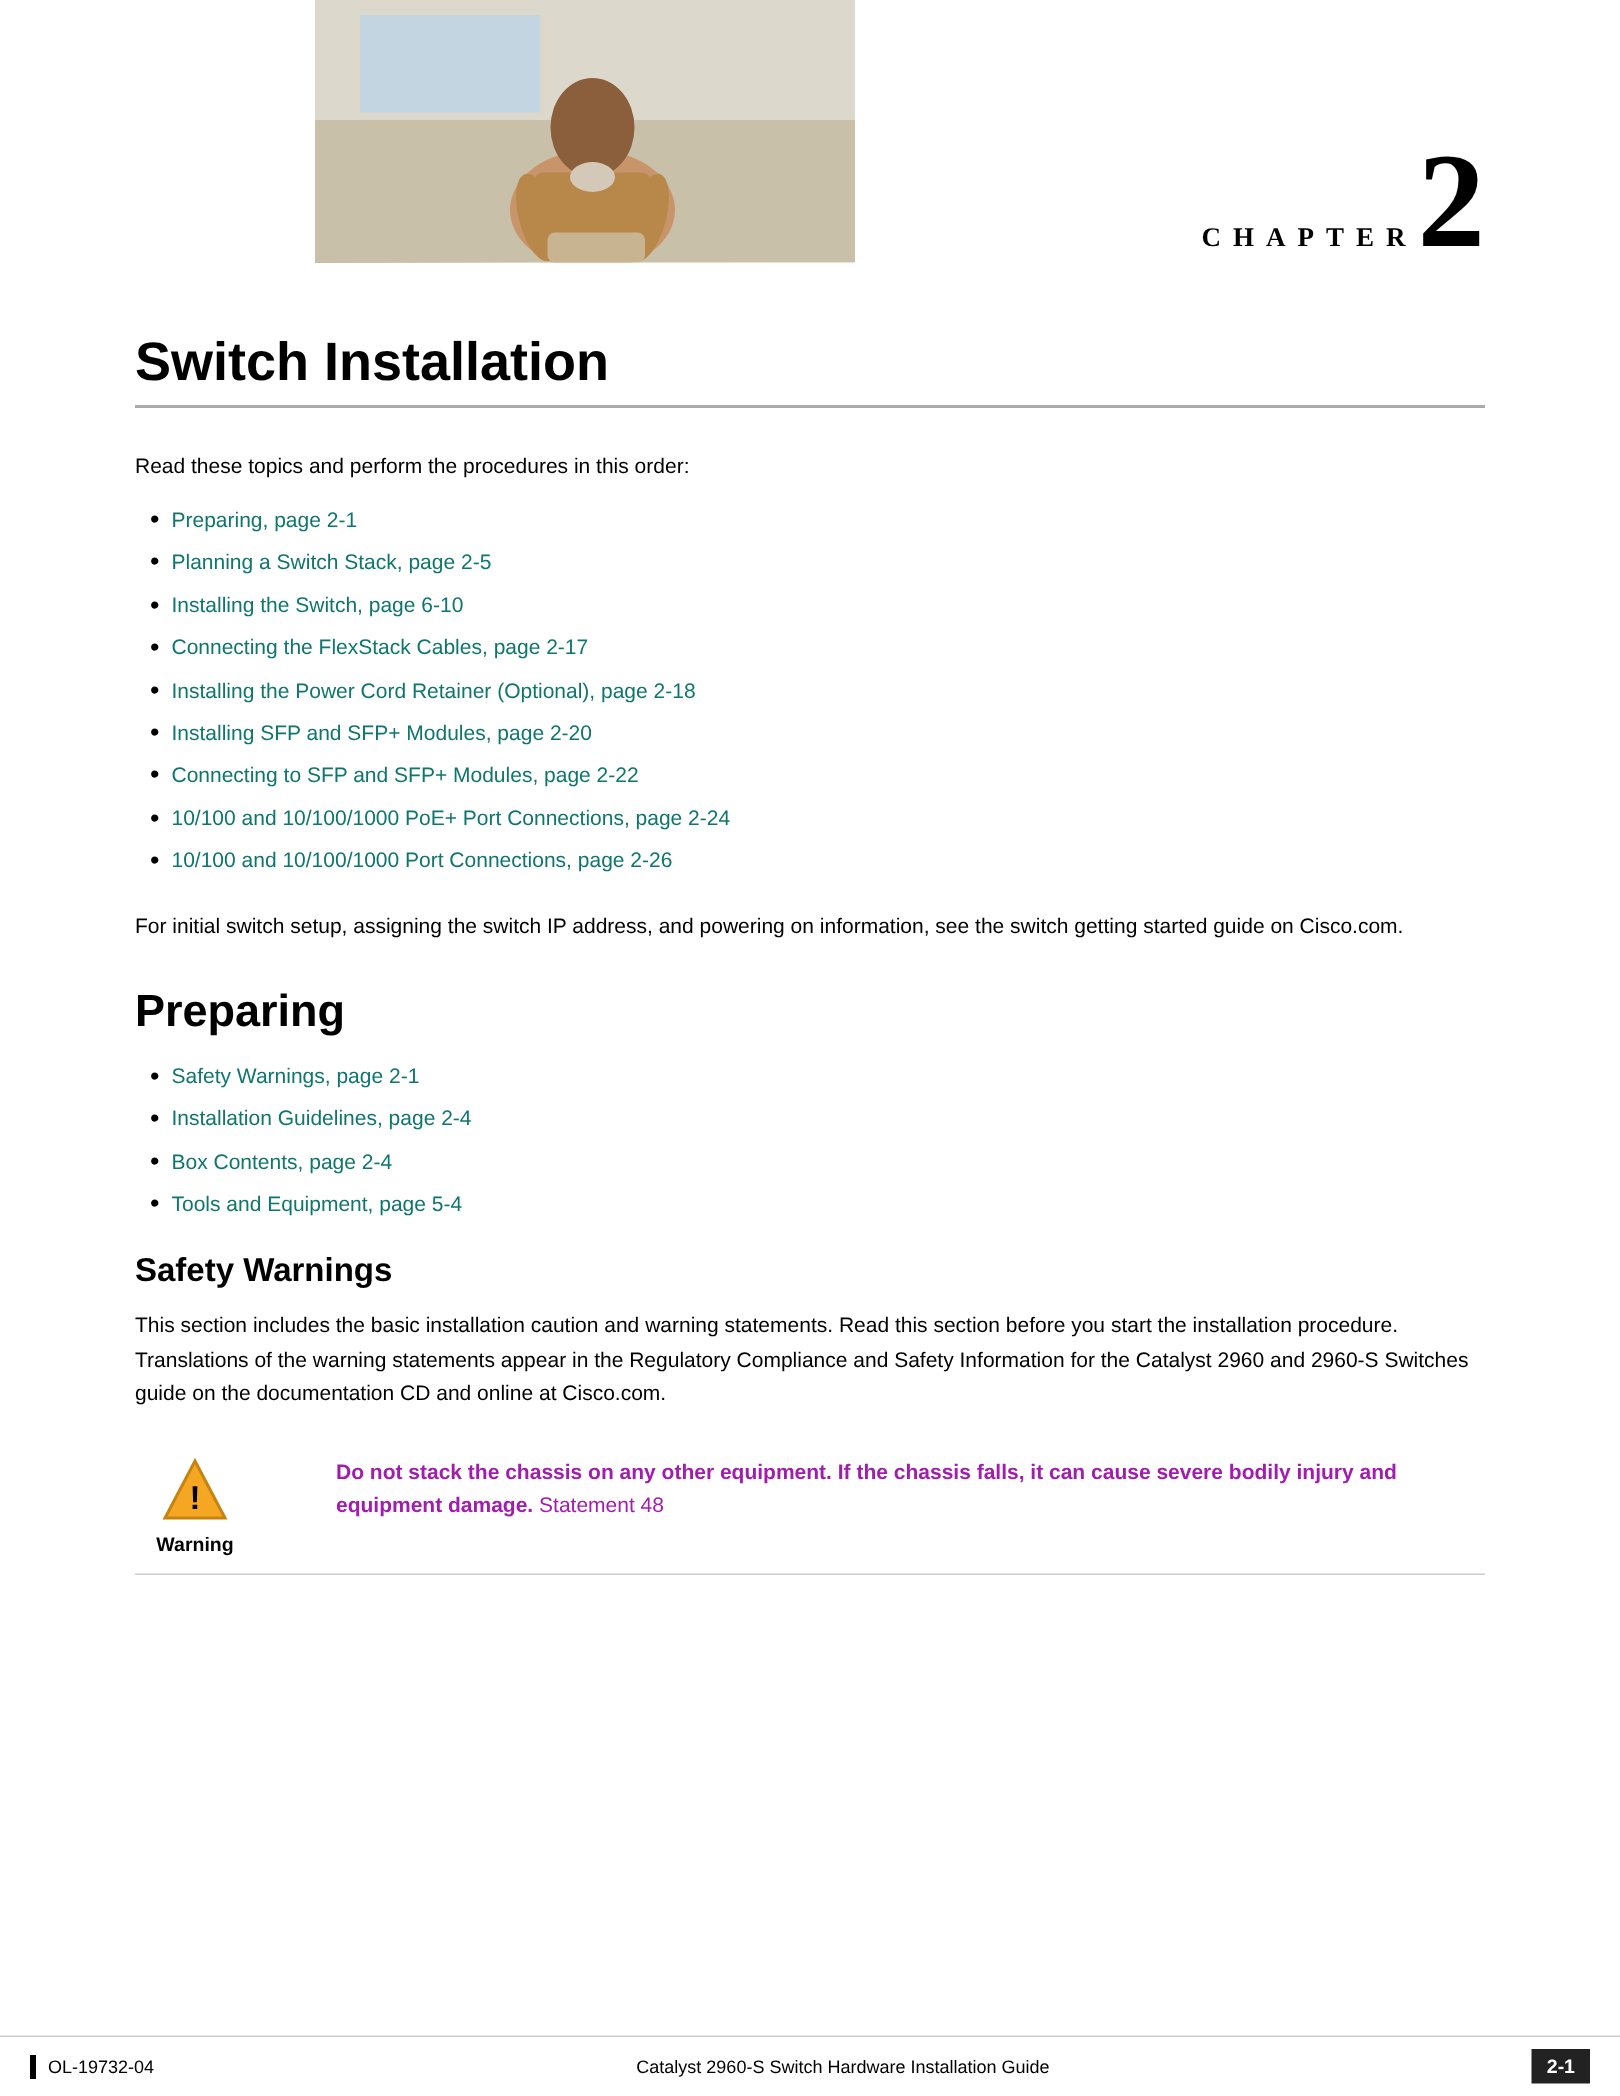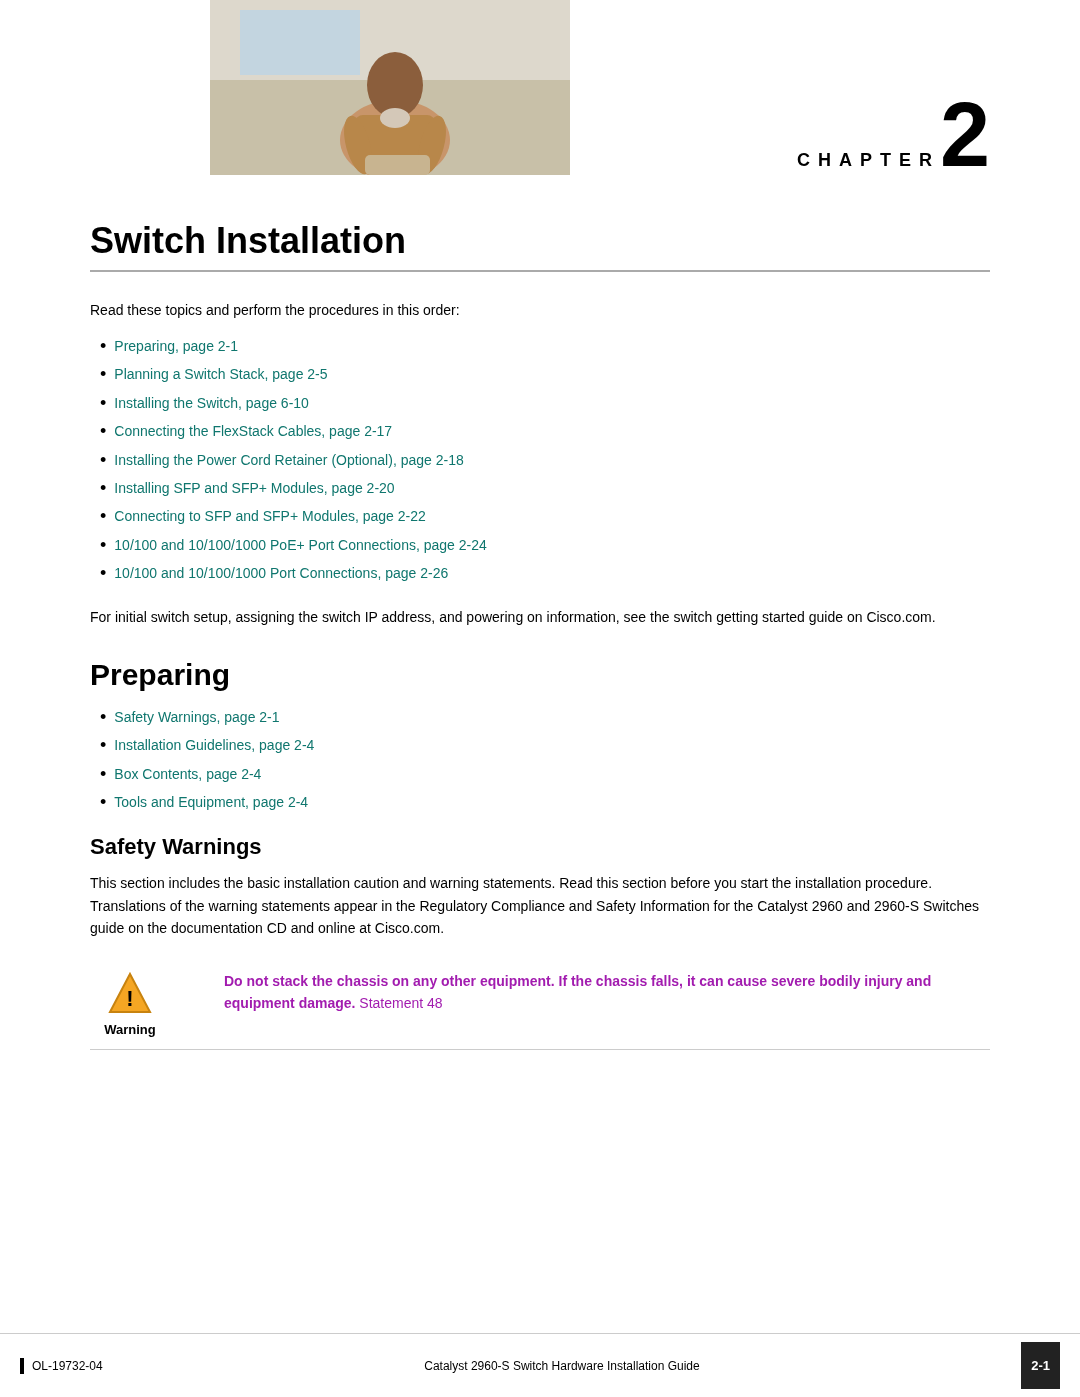--- a/index.html
+++ b/index.html
@@ -43,20 +43,21 @@
       justify-content: center;
     }
 
     .chapter-label {
       position: absolute;
       right: 90px;
       top: 90px;
       display: flex;
       align-items: baseline;
       gap: 0;
+      font-family: Liberation Serif, serif;
     }
 
     .chapter-text {
       font-size: 18px;
       font-weight: bold;
       letter-spacing: 8px;
       color: #000;
     }
 
     .chapter-number {
@@ -240,21 +241,21 @@
     .footer-center {
       font-size: 12px;
       color: #000;
     }
 
     .footer-right {
       background: #222;
       color: #fff;
       font-size: 13px;
       font-weight: bold;
-      padding: 16px 10px;
+      padding: 4px 10px;
     }
 
     .italic-text {
     }
   </style>
 </head>
 <body>
 
 <div class="page-wrapper">
 
@@ -347,21 +348,21 @@
       <li>
         <span class="bullet">•</span>
         <a class="toc-link">Installation Guidelines, page 2-4</a>
       </li>
       <li>
         <span class="bullet">•</span>
         <a class="toc-link">Box Contents, page 2-4</a>
       </li>
       <li>
         <span class="bullet">•</span>
-        <a class="toc-link">Tools and Equipment, page 2-4</a>
+        <a class="toc-link">Tools and Equipment, page 5-4</a>
       </li>
     </ul>
 
     <h3 class="sub-section-heading">Safety Warnings</h3>
 
     <p class="safety-intro-text">
       <span>This section includes the basic installation caution and warning statements. Read this section before you start the installation procedure. Translations of the warning statements appear in the </span><span class="italic-text">Regulatory Compliance and Safety Information for the Catalyst 2960 and 2960-S Switches</span><span> guide on the documentation CD and online at Cisco.com.</span>
     </p>
 
     <div class="warning-box">

